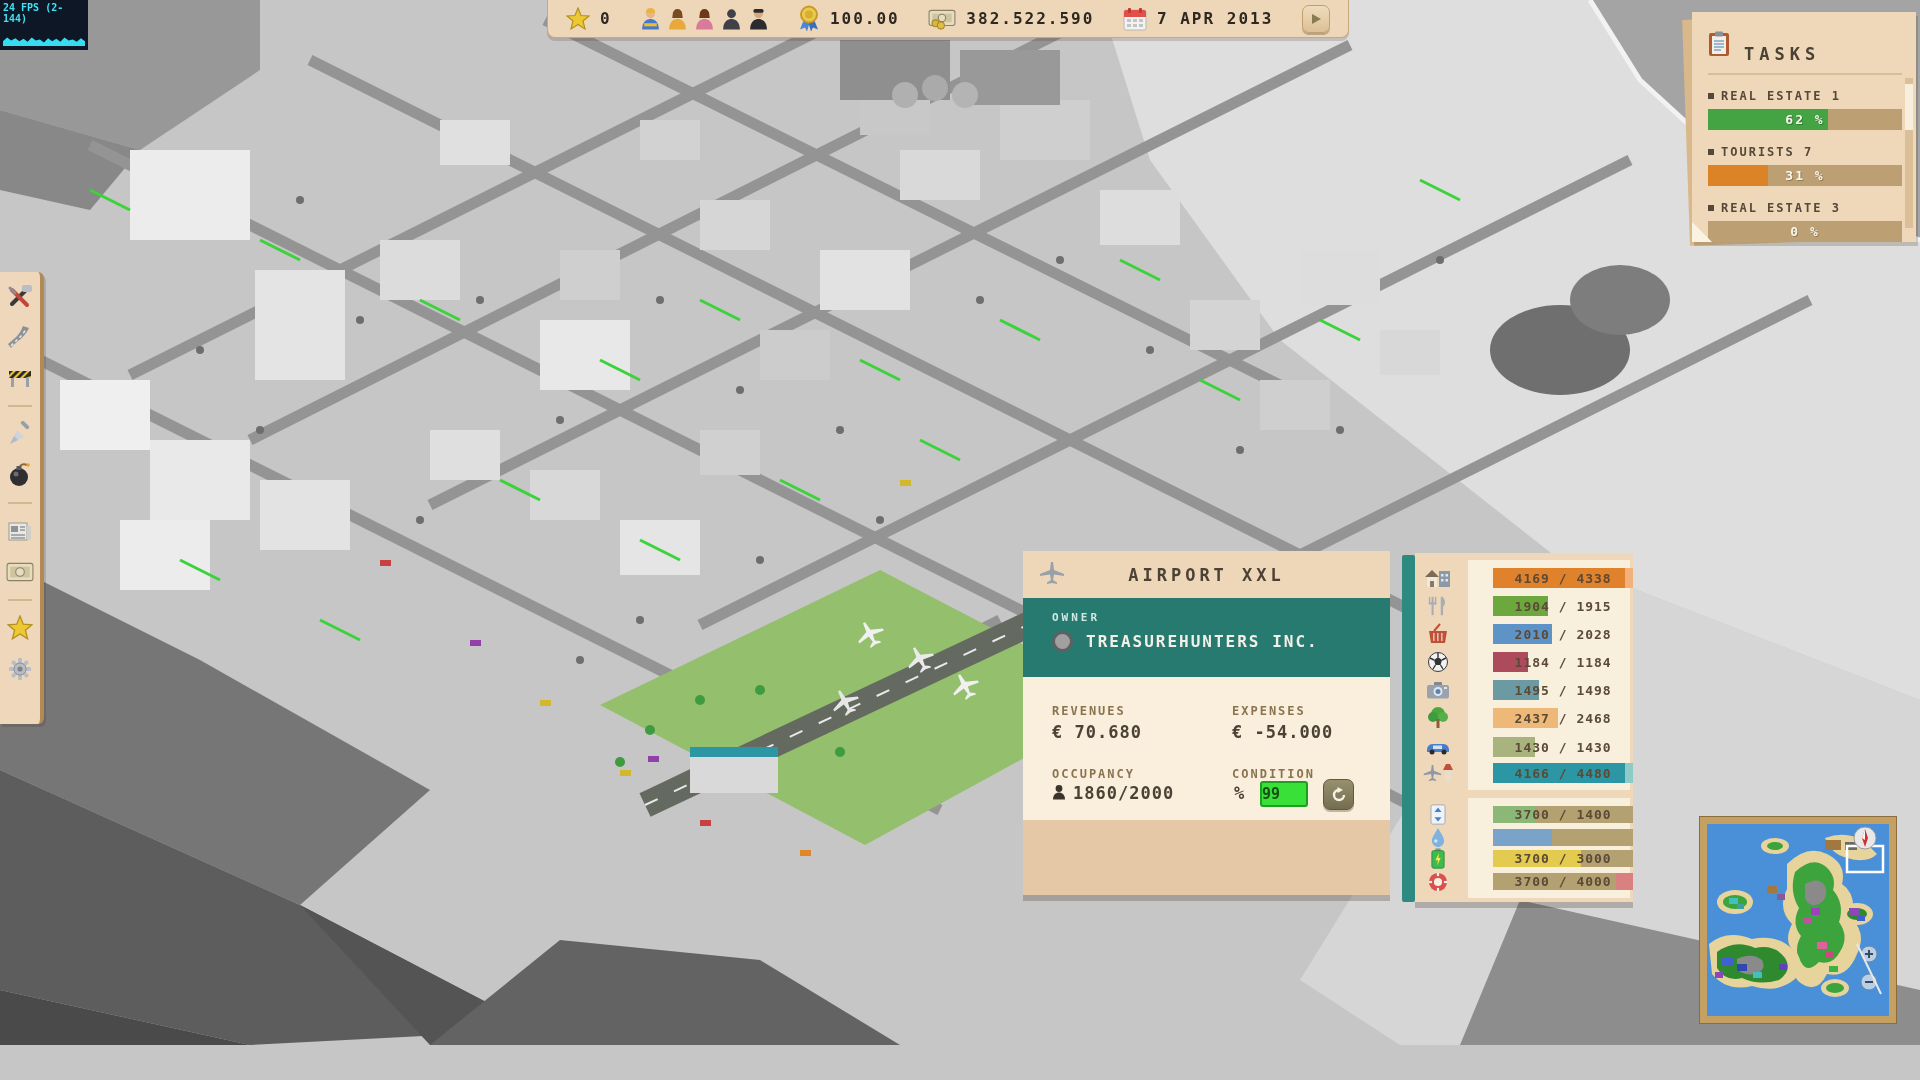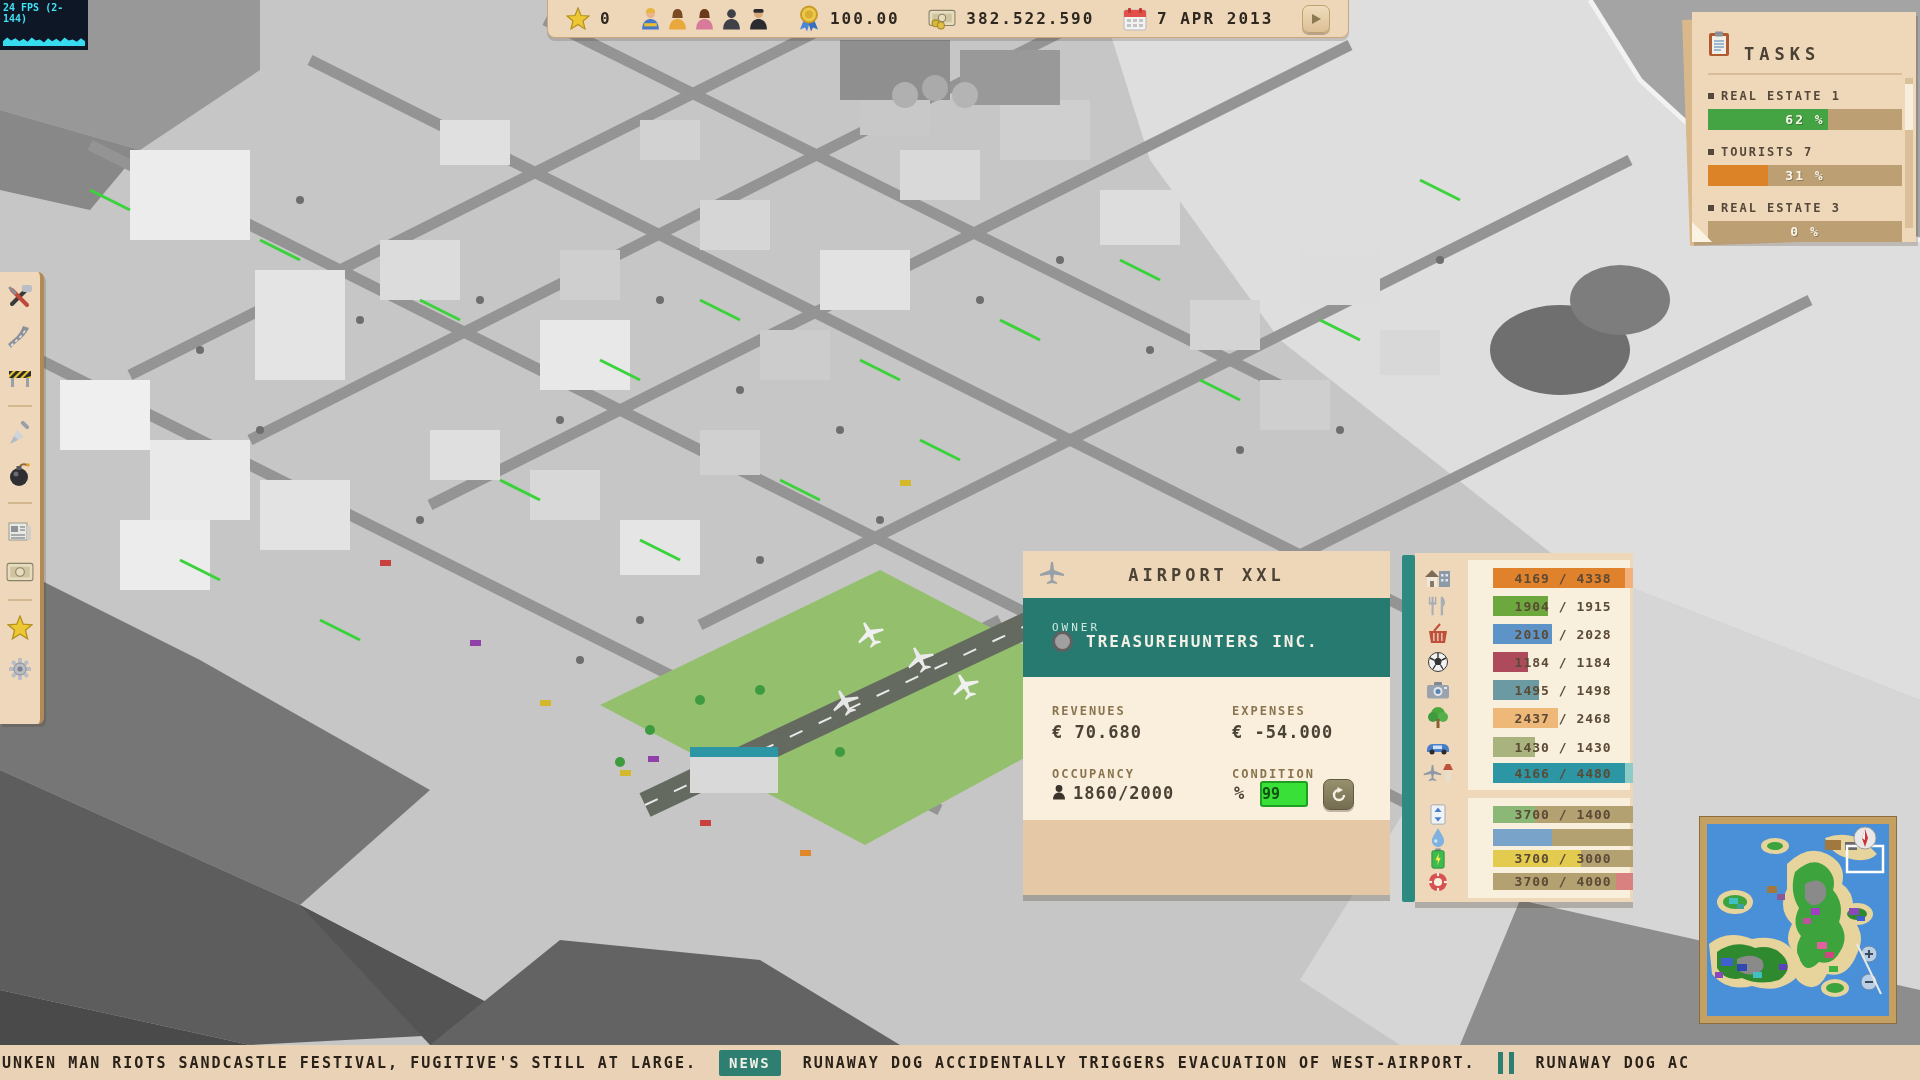--- a/index.html
+++ b/index.html
@@ -44,21 +44,21 @@
   .side-btn{width:28px;height:28px;display:flex;align-items:center;justify-content:center;cursor:pointer;}
   .side-divider{width:24px;height:2px;background:#d3b78e;}
   
   #dialog{left:1023px;top:551px;width:367px;height:344px;z-index:25;background:#f9efdc;
     box-shadow:0 6px 0 rgba(60,45,25,.25);}
   .dlg-header{position:absolute;left:0;top:0;width:100%;height:47px;background:#eed6b8;display:flex;align-items:center;}
   .dlg-title{position:absolute;left:0;right:0;text-align:center;font-size:17px;font-weight:bold;
     letter-spacing:4px;color:#4b4135;}
   .dlg-plane{position:absolute;left:16px;top:10px;}
   .dlg-owner{position:absolute;left:0;top:47px;width:100%;height:79px;background:#267a70;}
-  .owner-label{position:absolute;left:29px;top:23px;font-size:11px;font-weight:normal;letter-spacing:3px;color:#cfe8e0;}
+  .owner-label{position:absolute;left:29px;top:13px;font-size:11px;font-weight:bold;letter-spacing:3px;color:#cfe8e0;}
   .owner-row{position:absolute;left:29px;top:33px;display:flex;align-items:center;gap:13px;}
   .owner-dot{width:15px;height:15px;border-radius:50%;background:#a0a0a0;border:3px solid #606060;}
   .owner-name{font-size:16px;font-weight:bold;letter-spacing:2px;color:#f2efe6;}
   .dlg-label{position:absolute;font-size:12px;font-weight:bold;letter-spacing:2px;color:#8a7450;}
   .dlg-value{position:absolute;font-size:17px;font-weight:bold;letter-spacing:1px;color:#4b4236;}
   .cond-badge{position:absolute;left:237px;top:230px;width:44px;height:22px;background:#38e038;border:2px solid #1f9f1f;
     border-radius:3px;text-align:left;font-size:15px;font-weight:bold;color:#145214;line-height:22px;}
   .mini-btn{position:absolute;width:29px;height:29px;border-radius:7px;border:1px solid #5f5942;
     background:linear-gradient(#97906e,#756d50);display:flex;align-items:center;justify-content:center;
     color:#f5f1e4;font-weight:bold;font-size:17px;cursor:pointer;box-shadow:0 2px 0 rgba(60,45,25,.3);}
@@ -745,24 +745,14 @@
           <line x1="0" y1="-4" x2="0" y2="4" stroke="#3a4a5a" stroke-width="2"></line>
       </g>
       <g transform="translate(162,158)">
         <circle r="8" fill="#b8cfe6" stroke="#6a88a8"></circle>
           <line x1="-4" y1="0" x2="4" y2="0" stroke="#3a4a5a" stroke-width="2"></line>
       </g>
       <line x1="150" y1="120" x2="174" y2="170" stroke="#e8e8e8" stroke-width="2"></line>
     </svg>
   </div>
 
-  <div id="ticker" class="panel">
-    <span class="tk-text">UNKEN MAN RIOTS SANDCASTLE FESTIVAL, FUGITIVE'S STILL AT LARGE.</span>
-    <span class="tk-badge">NEWS</span>
-    <span class="tk-text">RUNAWAY DOG ACCIDENTALLY TRIGGERS EVACUATION OF WEST-AIRPORT.</span>
-    <span class="tk-sep">
-        <i></i>
-        <i></i>
-      </span>
-    <span class="tk-text">RUNAWAY DOG AC</span>
-  </div>
 
 </div>
 
 </body></html>

